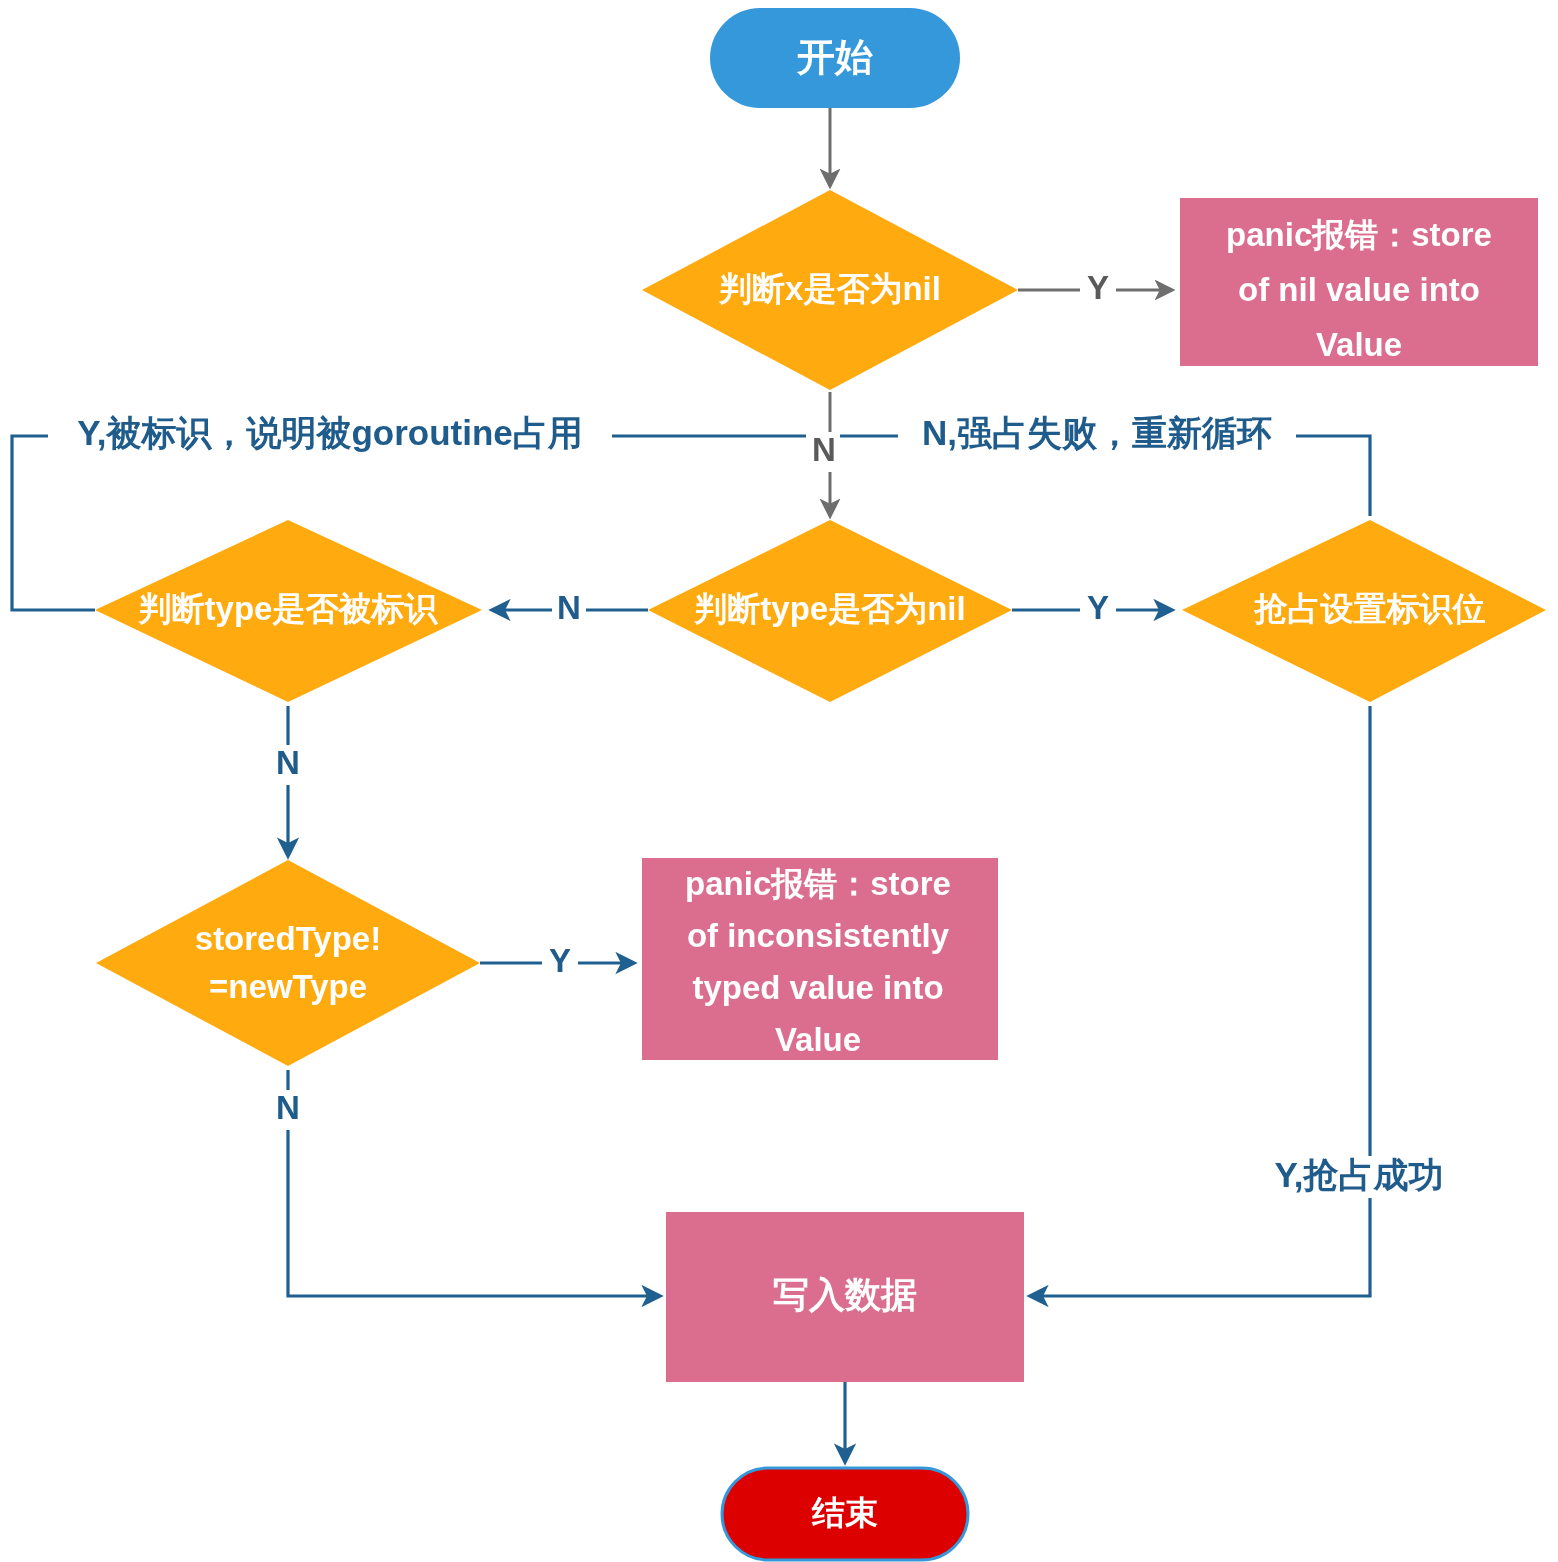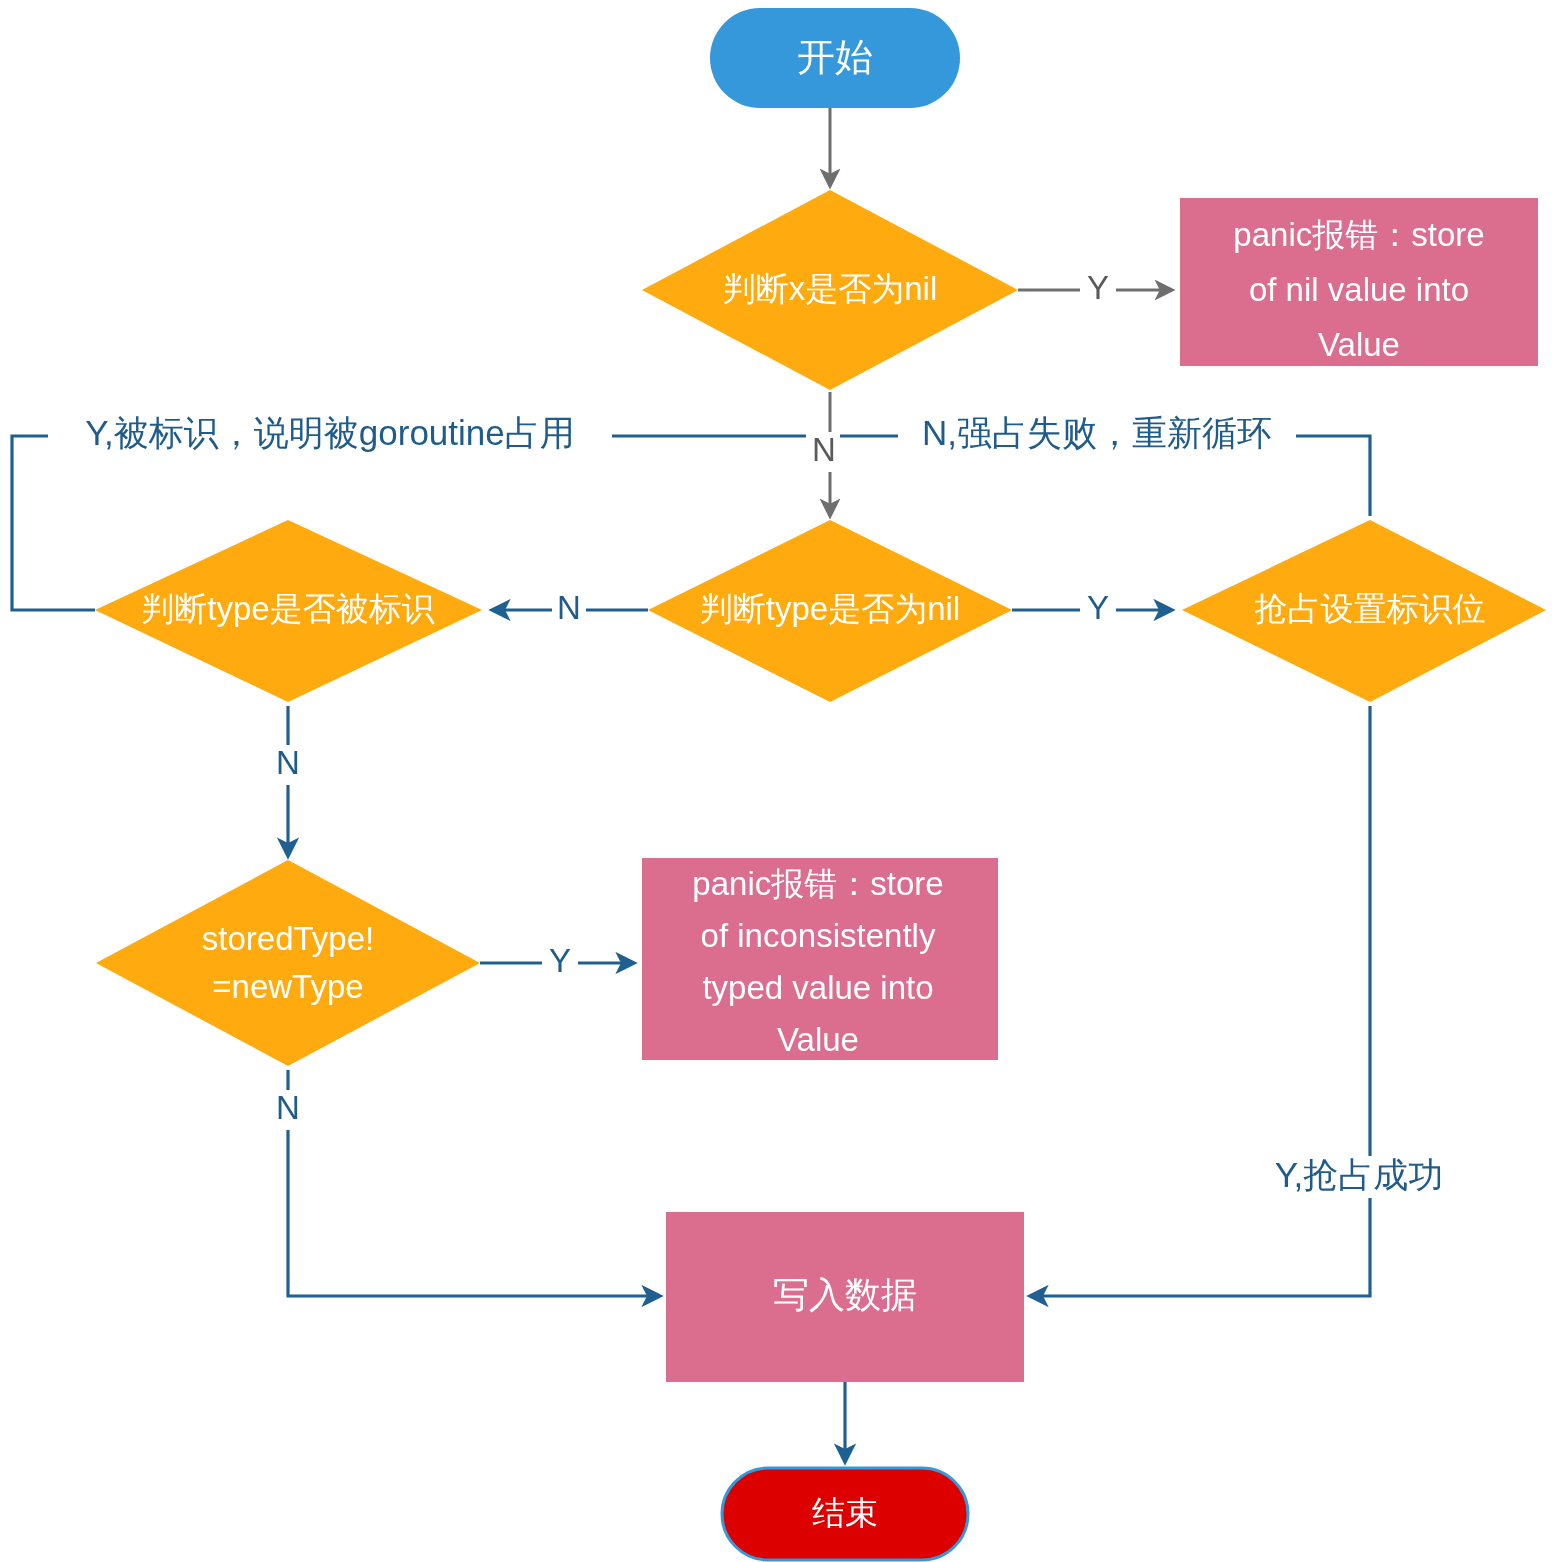--- a/index.html
+++ b/index.html
@@ -10,20 +10,21 @@
   body {
     width: 1558px;
     height: 1562px;
     font-family: "Liberation Sans", "DejaVu Sans", sans-serif;
     overflow: hidden;
   }
   #flowchart-root {
     position: relative;
     width: 1558px;
     height: 1224px;
+    font-weight: bold;
   }
   svg#flow-svg {
     display: block;
     width: 1558px;
     height: 1562px;
   }
   .node-label {
     fill: #ffffff;
     font-family: "Liberation Sans", "DejaVu Sans", sans-serif;
     text-anchor: middle;

